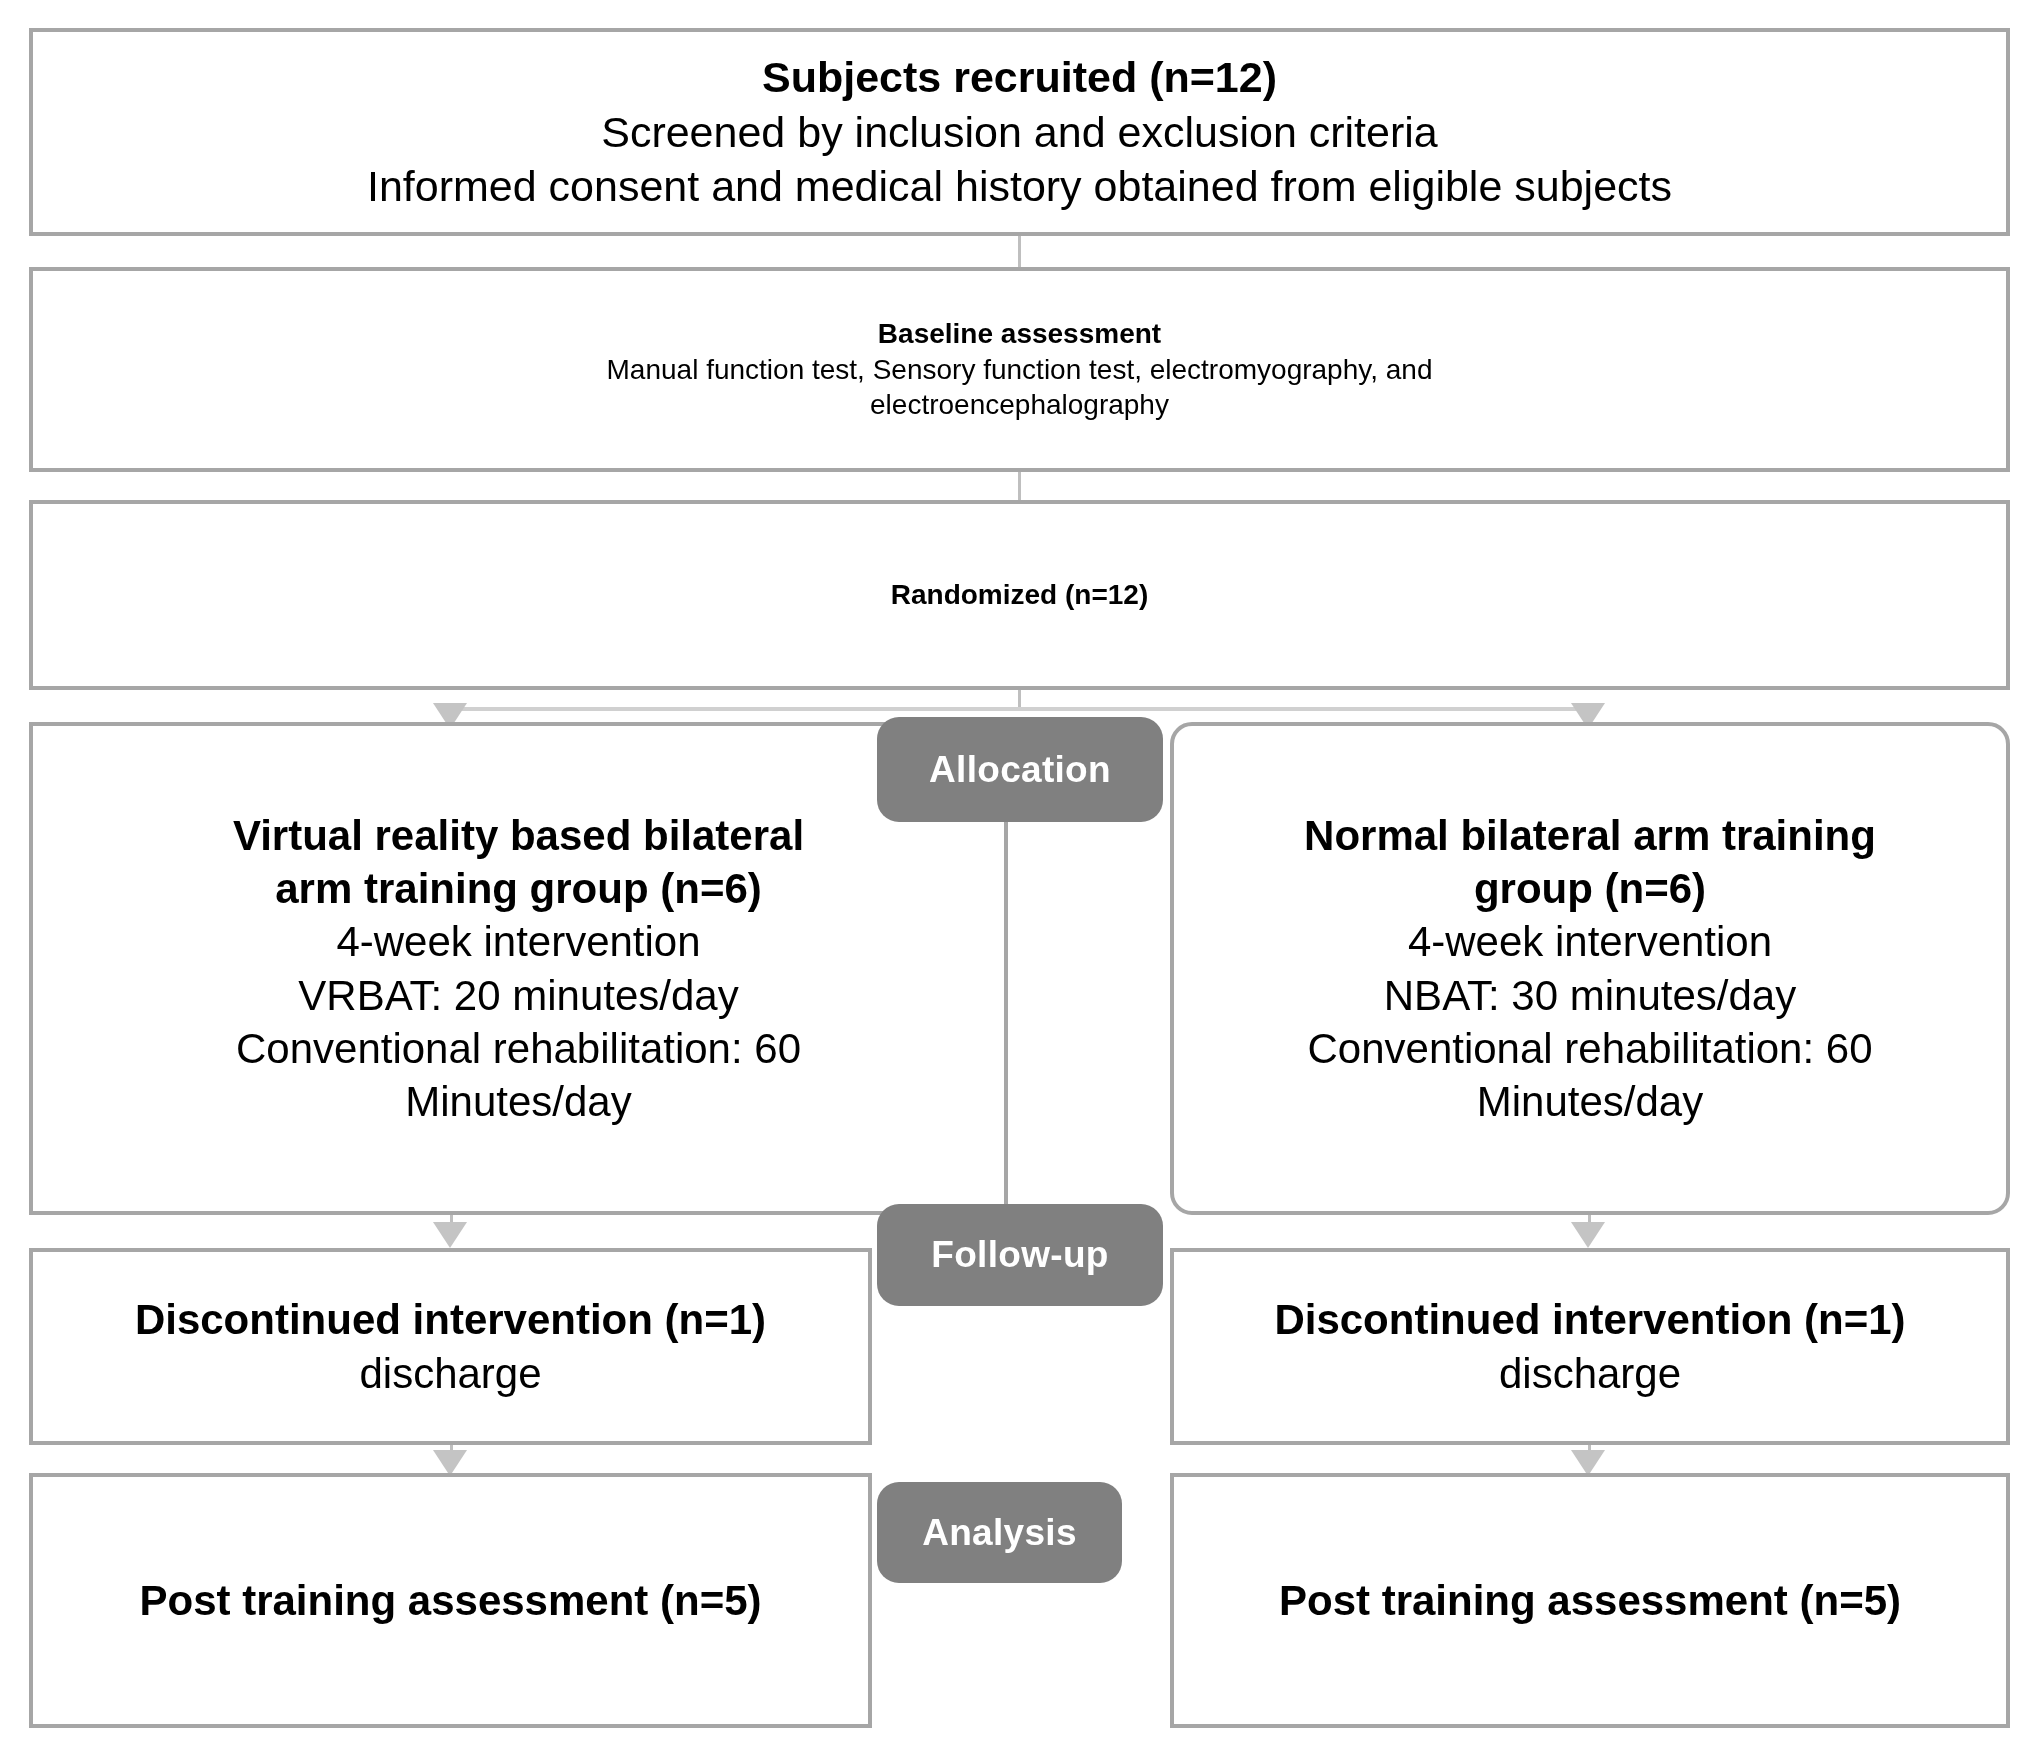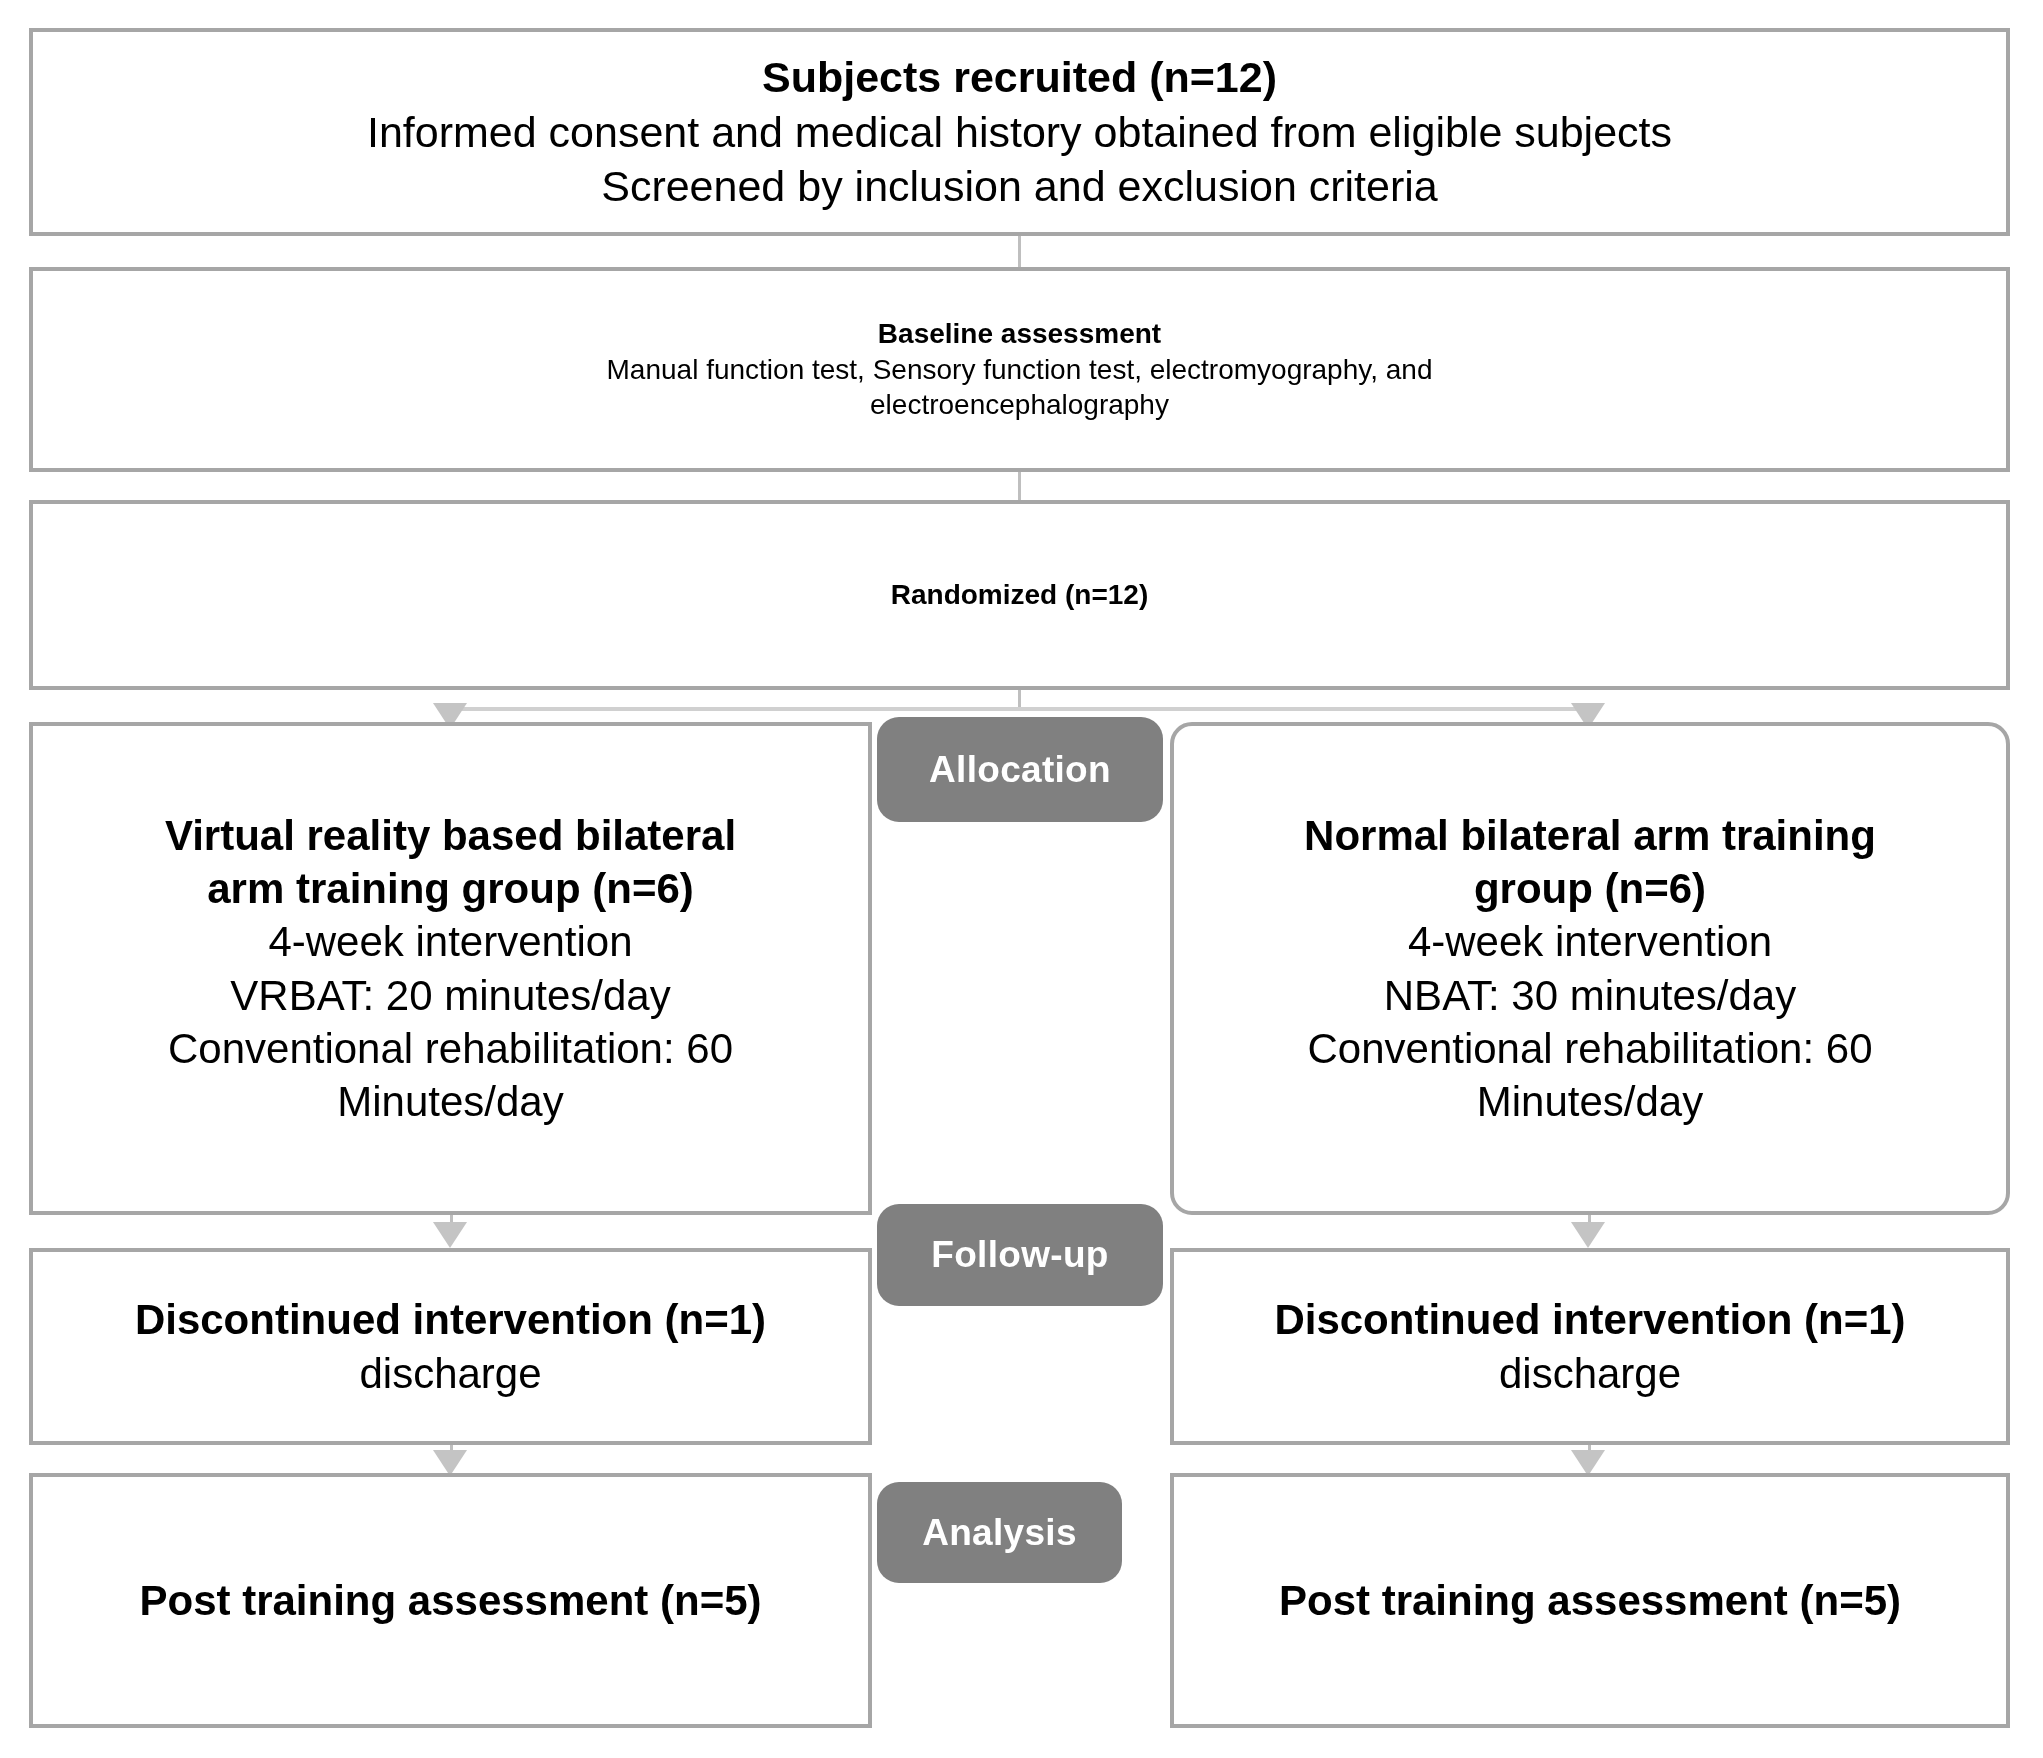--- a/index.html
+++ b/index.html
@@ -53,22 +53,22 @@
     border-top:26px solid #c4c4c4;
   }
 </style>
 </head>
 <body>
 
 <div id="canvas">
 
   <div class="box fs-top" style="left:29px;top:28px;width:1981px;height:208px;">
     <div class="ttl">Subjects recruited (n=12)</div>
+    <div class="ln">Screened by inclusion and exclusion criteria</div>
     <div class="ln">Informed consent and medical history obtained from eligible subjects</div>
-    <div class="ln">Screened by inclusion and exclusion criteria</div>
   </div>
 
   <div class="vline" style="left:1018px;top:236px;height:31px;"></div>
 
   <div class="box fs-mid" style="left:29px;top:267px;width:1981px;height:205px;">
     <div class="ttl">Baseline assessment</div>
     <div class="ln">Manual function test, Sensory function test, electromyography, and</div>
     <div class="ln">electroencephalography</div>
   </div>
 
@@ -78,21 +78,21 @@
     <div class="ttl">Randomized (n=12)</div>
   </div>
 
   <div class="vline" style="left:1018px;top:690px;height:19px;"></div>
   <div class="hline" style="left:450px;top:707px;width:1140px;"></div>
   <div class="vline" style="left:450px;top:707px;height:6px;"></div>
   <div class="arrow-down" style="left:433px;top:703px;"></div>
   <div class="vline" style="left:1588px;top:707px;height:6px;"></div>
   <div class="arrow-down" style="left:1571px;top:703px;"></div>
 
-  <div class="box fs-col" style="left:29px;top:722px;width:843px;height:493px;padding:0 26px;">
+  <div class="box fs-col" style="left:29px;top:722px;width:979px;height:493px;padding:0 26px;">
     <div class="ttl">Virtual reality based bilateral</div>
     <div class="ttl">arm training group (n=6)</div>
     <div class="ln">4-week intervention</div>
     <div class="ln">VRBAT: 20 minutes/day</div>
     <div class="ln">Conventional rehabilitation: 60</div>
     <div class="ln">Minutes/day</div>
   </div>
 
   <div class="box fs-col" style="left:1170px;top:722px;width:840px;height:493px;padding:0 26px;border-radius:22px;">
     <div class="ttl">Normal bilateral arm training</div>

